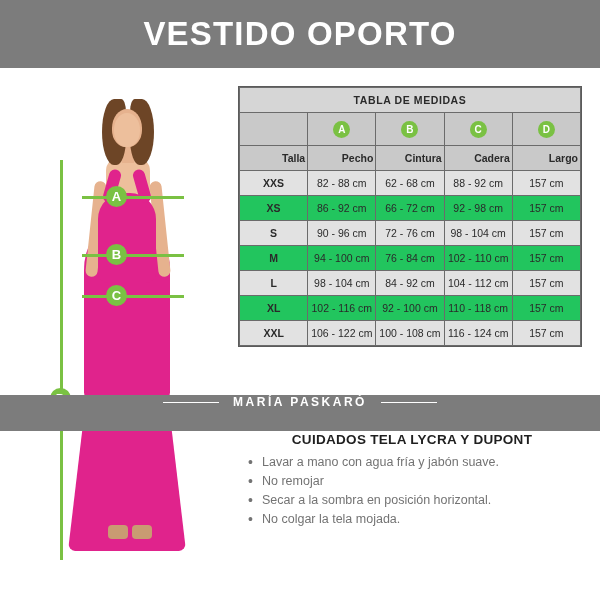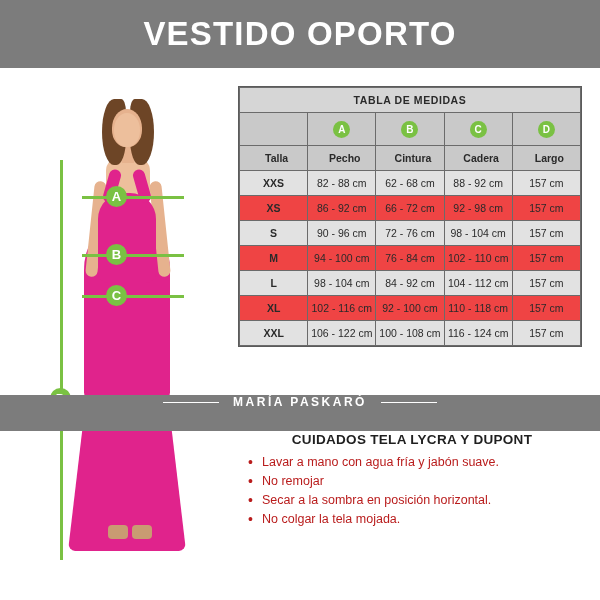--- a/index.html
+++ b/index.html
@@ -284,36 +284,36 @@
     padding: 4px 0 2px 0;
   }
   .tbl-subhead td {
     background: #c9c9c9;
     font-weight: bold;
     font-size: 11px;
     padding: 5px 0;
   }
   .tbl-subhead td.lbl-left,
   .tbl-head td.lbl-left {
-    text-align: center;
+    text-align: right;
     padding-left: 8px;
   }
   .badge-sm {
     display: inline-block;
     width: 17px;
     height: 17px;
     line-height: 17px;
     border-radius: 50%;
     background: #7ac143;
     color: #ffffff;
     font-size: 10px;
     font-weight: bold;
   }
   .row-alt td { background: #e2e2e2; }
-  .row-norm td { background: #ef4444; }
+  .row-norm td { background: #22c55e; }
   .col-talla {
     font-weight: bold;
     font-size: 11.5px;
     color: #1f1f1f;
     margin-left: 32px;
   }
 
   
   .care {
     position: absolute;
@@ -329,21 +329,21 @@
     letter-spacing: 0.3px;
     margin-bottom: 6px;
   }
   .care-list {
     list-style: none;
     margin: 0;
     padding: 0 0 0 10px;
   }
   .care-list li {
     font-size: 12.5px;
-    color: #b91c1c;
+    color: #737373;
     line-height: 1.52;
     position: relative;
     padding-left: 14px;
   }
   .care-list li:before {
     content: "\2022";
     position: absolute;
     left: 0;
     top: -1px;
     font-size: 14px;

